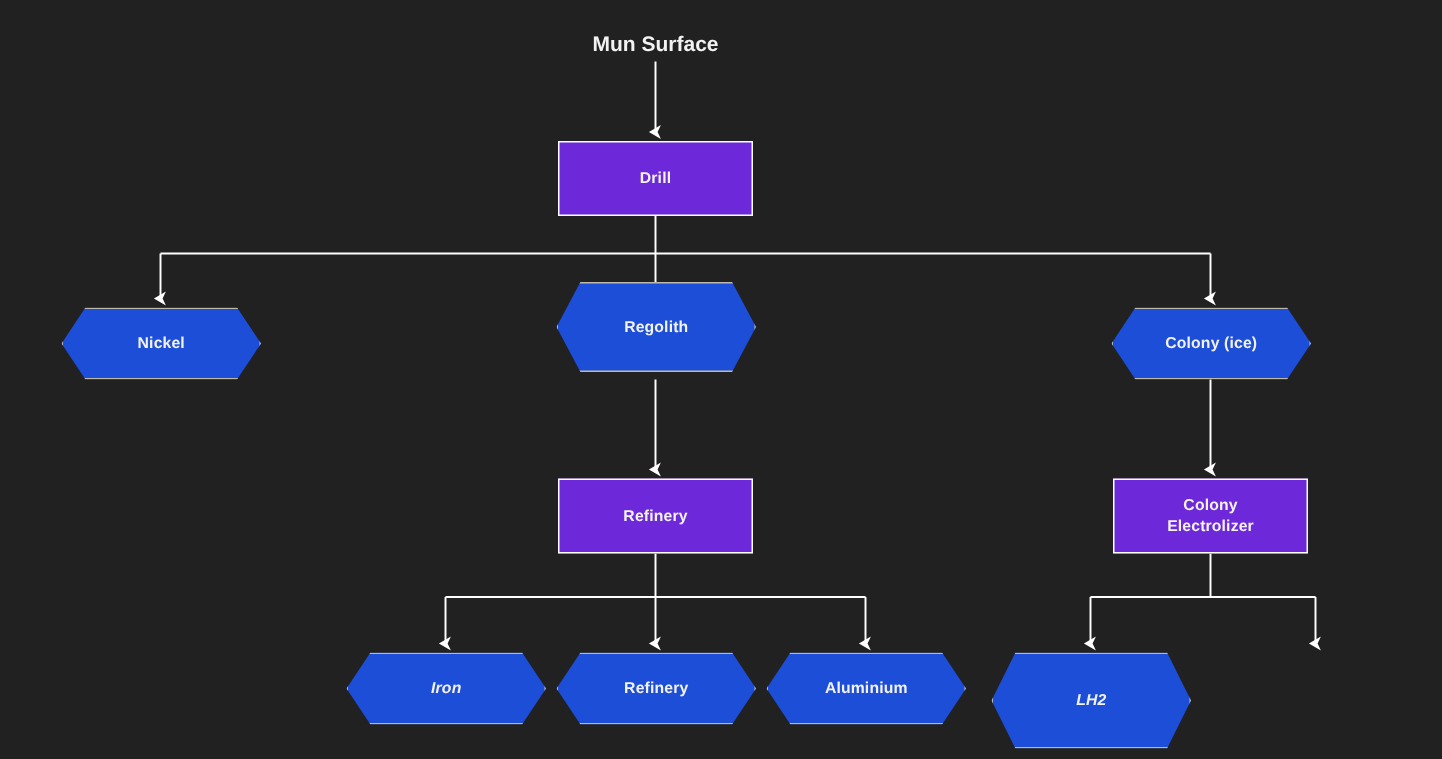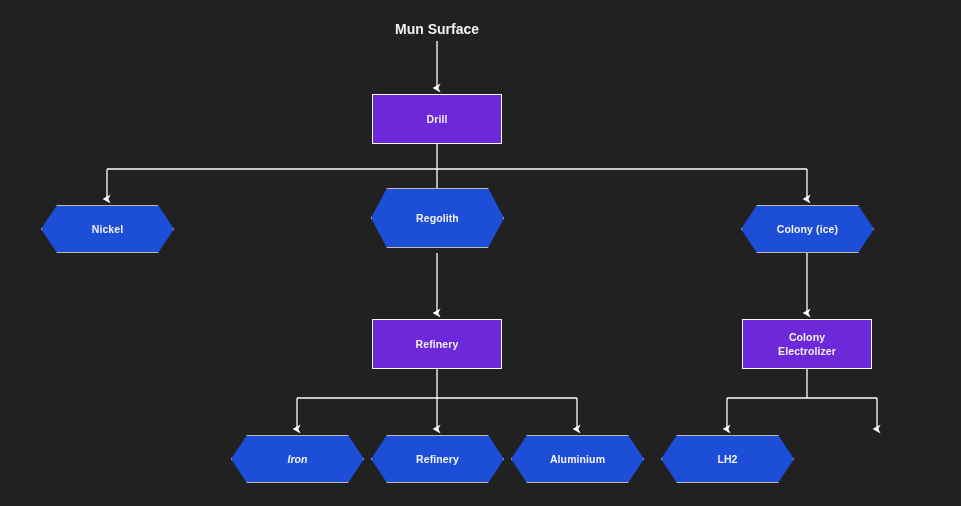--- a/index.html
+++ b/index.html
@@ -131,18 +131,18 @@
   </div>
 
   <div class="node hex" style="left:371px; top:435px; width:133px; height:48px;">
     <span>Refinery</span>
   </div>
 
   <div class="node hex" style="left:511px; top:435px; width:133px; height:48px;">
     <span>Aluminium</span>
   </div>
 
-  <div class="node hex" style="left:661px; top:435px; width:133px; height:48px;">
+  <div class="node hex" style="left:661px; top:435px; width:133px; height:64px;font-style:italic;">
     <span>LH2</span>
   </div>
 
 
 </div>
 
 </body></html>

